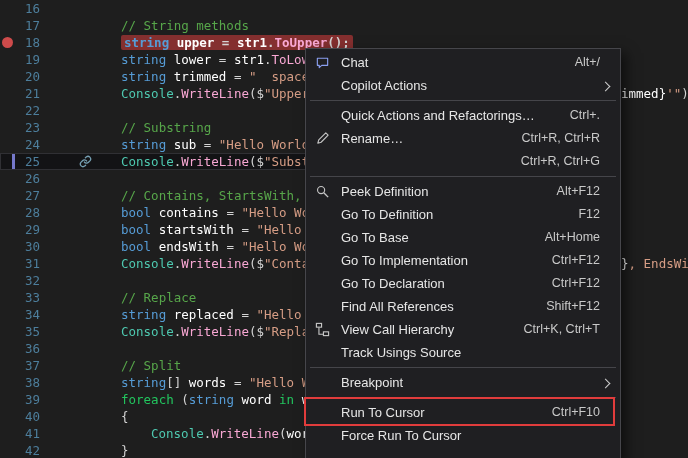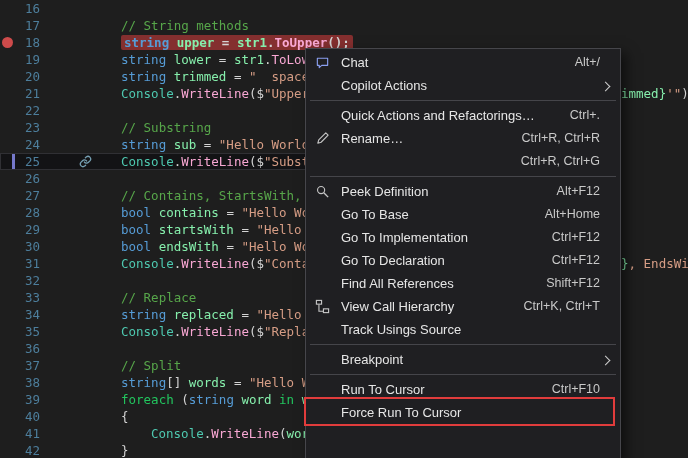--- a/index.html
+++ b/index.html
@@ -10,21 +10,21 @@
   .row.current{background:#131315;box-shadow:inset 0 0 0 1px #303034;}
   .bp-margin{flex:0 0 14px;position:relative;}
   .bp{position:absolute;left:2px;top:3px;width:11px;height:11px;border-radius:50%;background:#ce4b4b;}
   .lnum{flex:0 0 26px;text-align:right;color:#4d7e9c;}
   .changebar{position:absolute;left:12px;top:1px;width:3px;height:15px;background:#7679cb;}
   .linkicon{position:absolute;left:79px;top:2px;width:13px;height:13px;}
   .code{padding-left:81px;white-space:pre;}
   .code.ind1{padding-left:111px;}
   .hl{background:#842f2f;font-weight:bold;padding:0 3px;border-radius:2px;}
   .frag{position:absolute;left:621px;height:17px;white-space:pre;z-index:1;}
-  .c-cm{color:#57a64a}.c-kw{color:#569cd6}.c-id{color:#86efac}.c-st{color:#d69d85}
+  .c-cm{color:#57a64a}.c-kw{color:#569cd6}.c-id{color:#ffffff}.c-st{color:#d69d85}
   .c-ty{color:#4ec9b0}.c-me{color:#f9a8d4}.c-op{color:#d4d4d4}.c-cf{color:#22c55e}.c-nu{color:#b5cea8}
   .menu{position:absolute;left:305px;top:48px;width:316px;height:412px;box-sizing:border-box;
         background:#1f1f22;border:1px solid #46464b;box-shadow:5px 5px 12px rgba(0,0,0,.55);
         padding-top:2px;z-index:10;font-family:"Liberation Sans",sans-serif;font-size:13px;
         color:#e6e6e6;overflow:hidden;}
   .menu-item{height:23px;display:flex;align-items:center;padding:0 10px 0 35px;position:relative;cursor:default;}
   .mi-icon{position:absolute;left:9px;top:4px;width:16px;height:16px;}
   .mi-label{white-space:nowrap;}
   .mi-shortcut{margin-left:auto;padding-right:10px;color:#c9c9c9;font-size:12.5px;white-space:nowrap;}
   .mi-arrow{position:absolute;right:11px;top:8.5px;width:6px;height:6px;
@@ -99,20 +99,24 @@
       <div class="menu-sep"></div>
       <div class="menu-item">
         <span class="mi-icon"><svg viewBox="0 0 16 16" width="15" height="15" fill="none" stroke="#c5c5c5" stroke-width="1.2">
             <circle cx="6.5" cy="6.5" r="3.8"></circle>
             <path d="M9.4 9.4L14 14" stroke-width="1.5"></path>
           </svg></span>
         <span class="mi-label">Peek Definition</span>
         <span class="mi-shortcut">Alt+F12</span>
       </div>
       <div class="menu-item">
+        <span class="mi-label">Go To Definition</span>
+        <span class="mi-shortcut">F12</span>
+      </div>
+      <div class="menu-item">
         <span class="mi-label">Go To Base</span>
         <span class="mi-shortcut">Alt+Home</span>
       </div>
       <div class="menu-item">
         <span class="mi-label">Go To Implementation</span>
         <span class="mi-shortcut">Ctrl+F12</span>
       </div>
       <div class="menu-item">
         <span class="mi-label">Go To Declaration</span>
         <span class="mi-shortcut">Ctrl+F12</span>

